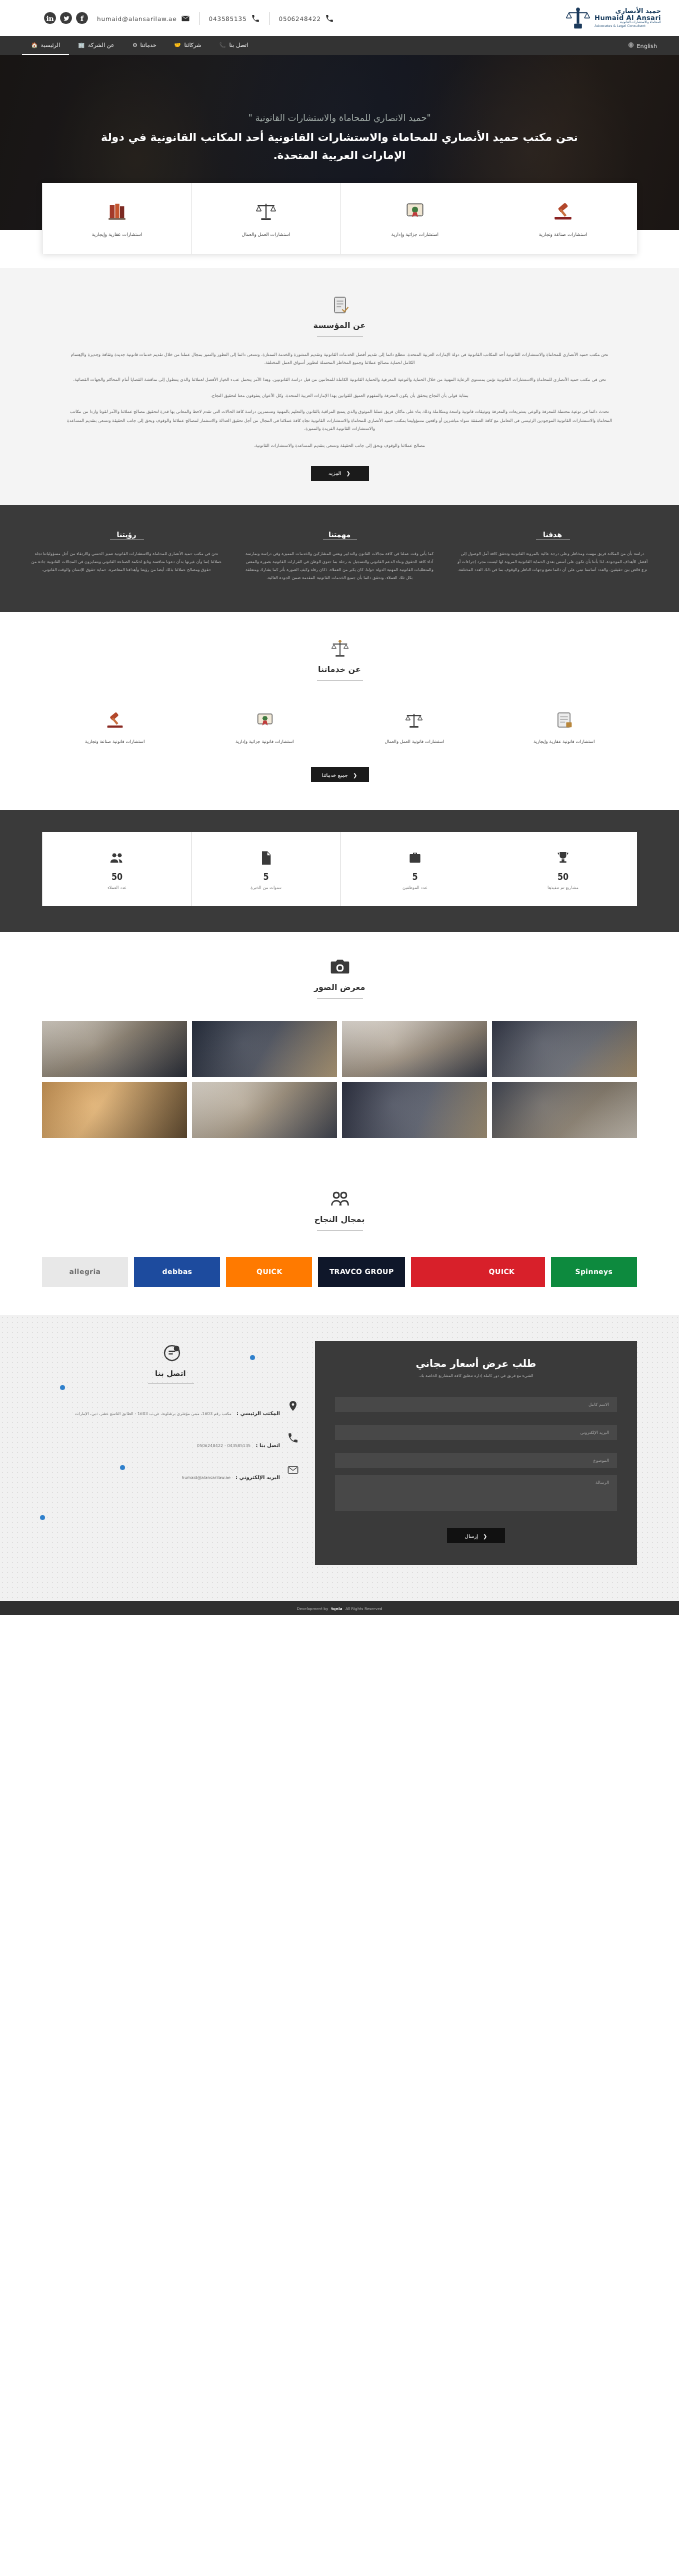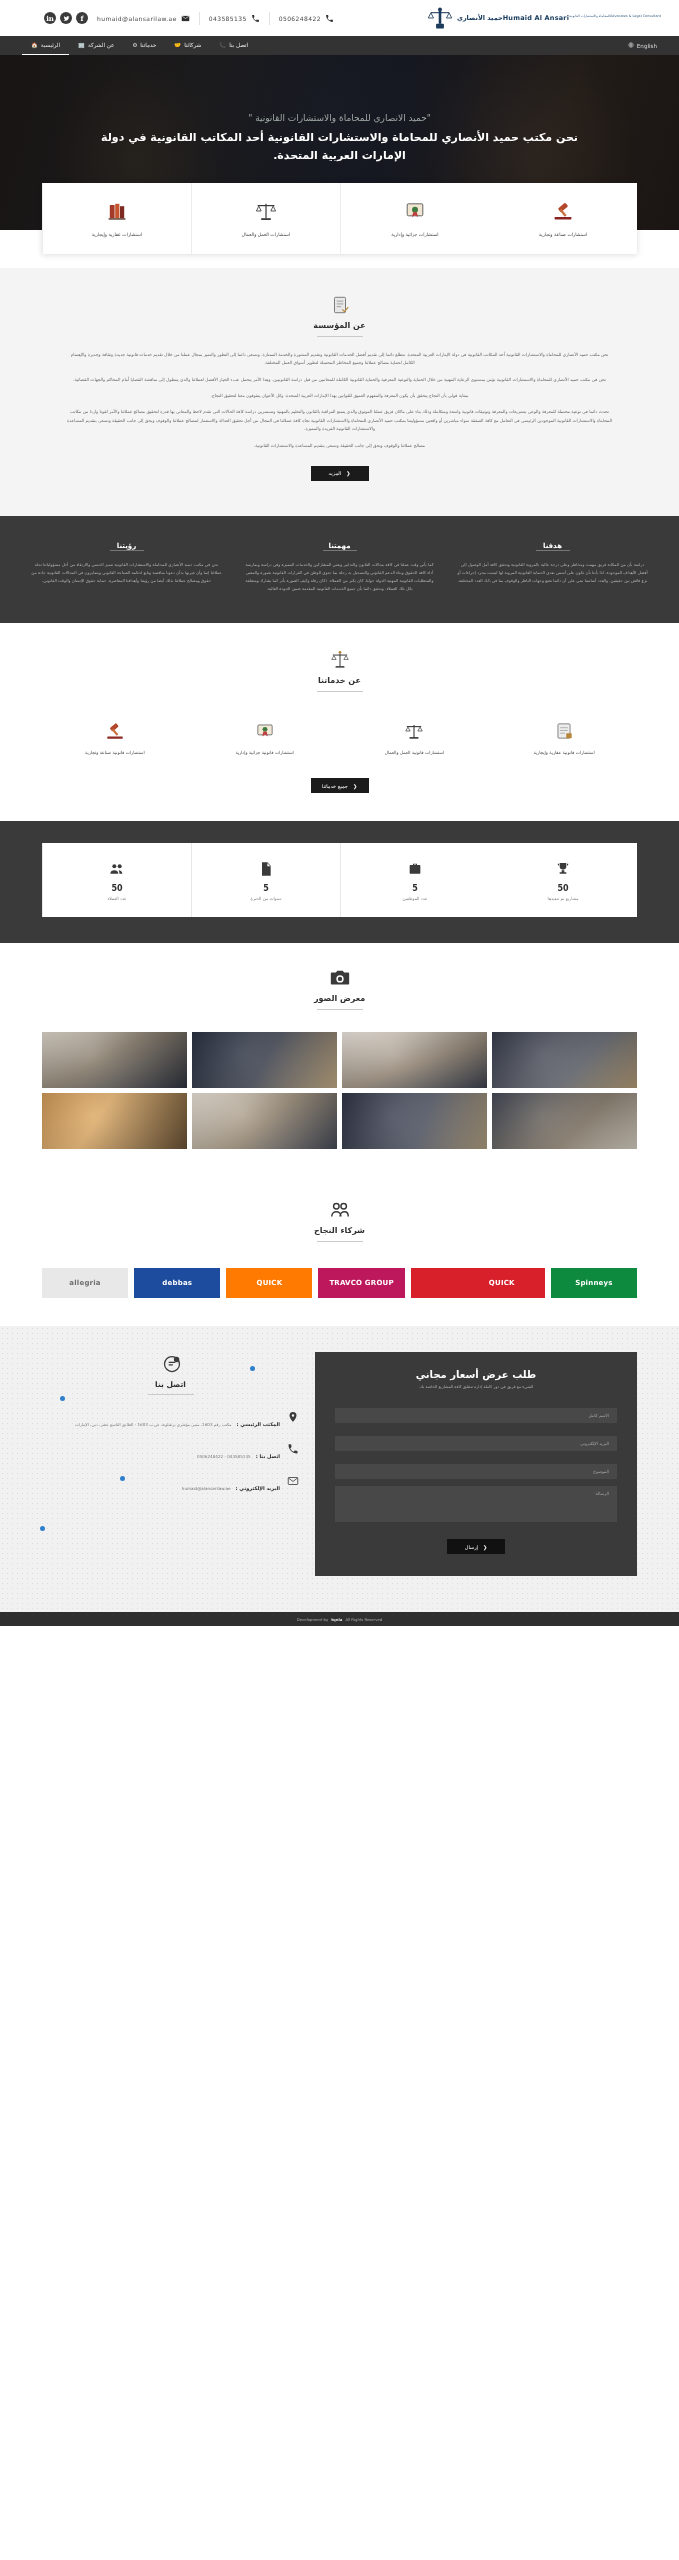--- a/index.html
+++ b/index.html
@@ -27,21 +27,21 @@
   }
   .tb-item {
     display: flex; align-items: center; gap: 4px;
     font-size: 6px; color: #4a4a4a; letter-spacing: .4px;
     padding: 0 9px; white-space: nowrap;
   }
   .tb-sep { width: 1px; height: 13px; background: #e2e2e2; }
   .tb-ico { width: 9px; height: 9px; display:inline-block; }
   .logo-wrap { display: flex; align-items: center; gap: 4px; padding-right: 4px;}
   .logo-mark { width: 26px; height: 26px; }
-  .logo-text { display: flex; flex-direction: row; line-height: 1.05; }
+  .logo-text { display: flex; flex-direction: column; line-height: 1.05; }
   .logo-ar { font-size: 6.5px; color: #15395b; font-weight: bold; direction: rtl; }
   .logo-en { font-size: 6.5px; color: #15395b; font-weight: bold; letter-spacing: .2px;}
   .logo-sub1 { font-size: 3.2px; color: #3a6184; direction: rtl;}
   .logo-sub2 { font-size: 3.4px; color: #3a6184; }
 
   
   .nav {
     height: 19px; background: #333333;
     display: flex; align-items: center; justify-content: flex-end;
     padding: 0 22px;
@@ -100,21 +100,21 @@
     flex: 1; background: #fff; padding: 14px 6px 16px;
     text-align: center; border-left: 1px solid #ededed;
     display: flex; flex-direction: column; align-items: center; gap: 9px;
   }
   .svc-card:first-child { border-left: none; }
   .svc-ico { height: 26px; display: flex; align-items: flex-end; justify-content: center; }
   .svc-label { font-size: 4.6px; color: #444; line-height: 1.3; }
 
   
   .about {
-    background: #f4f4f4; padding: 26px 0 35px; text-align: center;
+    background: #f4f4f4; padding: 26px 0 24px; text-align: center;
     margin-top: 14px;
   }
   .sec-head { display: flex; flex-direction: column; align-items: center; gap: 5px; margin-bottom: 14px; }
   .sec-icon { width: 22px; height: 22px; }
   .sec-title { font-size: 8px; color: #2f2f2f; font-weight: bold; }
   .sec-underline { width: 46px; height: 1px; background: #cacaca; margin-top: 1px;}
   .about-body {
     padding: 0 66px; font-size: 4.3px; color: #6a6a6a; line-height: 1.95; text-align: center;
   }
   .about-body p { margin-bottom: 8px; }
@@ -165,21 +165,21 @@
 
   
   .partners { background: #fff; padding: 24px 0 28px; text-align: center; }
   .part-row { display: flex; gap: 6px; padding: 12px 42px 0; align-items: center; }
   .part-logo {
     flex:1; height: 30px; display:flex; align-items:center; justify-content:center;
     font-size: 7px; font-weight: bold; color:#fff; letter-spacing:.2px;
   }
   .p1 { background: #0d8a3e; }
   .p2 { background: #d8202a; padding-left: 48px; }
-  .p3 { background: #be185d; }
+  .p3 { background: #0f172a; }
   .p4 { background: #ff7a00; color: #fff; }
   .p5 { background: #1d4b9e; }
   .p6 { background: #e8e8e8; color: #6f6f6f; }
 
   
   .contact {
     position: relative; background: #f1f1f1; padding: 26px 42px 36px;
     display: flex; gap: 16px; overflow: hidden;
   }
   .map-bg {
@@ -555,21 +555,21 @@
 
 <div class="partners">
   <div class="sec-head">
     <span class="sec-icon">
       <svg width="22" height="22" viewBox="0 0 24 24" fill="none" stroke="#3a3a3a" stroke-width="1.6">
           <circle cx="8" cy="8" r="3"></circle>
           <circle cx="16" cy="8" r="3"></circle>
           <path d="M3 19c0-3 2.2-5 5-5s5 2 5 5M12 19c0-3 2.2-5 5-5s4 2 4 5"></path>
         </svg>
     </span>
-    <span class="sec-title">شركاء النجاح</span>
+    <span class="sec-title">بمجال النجاح</span>
     <span class="sec-underline"></span>
   </div>
   <div class="part-row">
     <div class="part-logo p1">Spinneys</div>
     <div class="part-logo p2">QUICK</div>
     <div class="part-logo p3">TRAVCO GROUP</div>
     <div class="part-logo p4">QUICK</div>
     <div class="part-logo p5">debbas</div>
     <div class="part-logo p6">allegria</div>
   </div>

